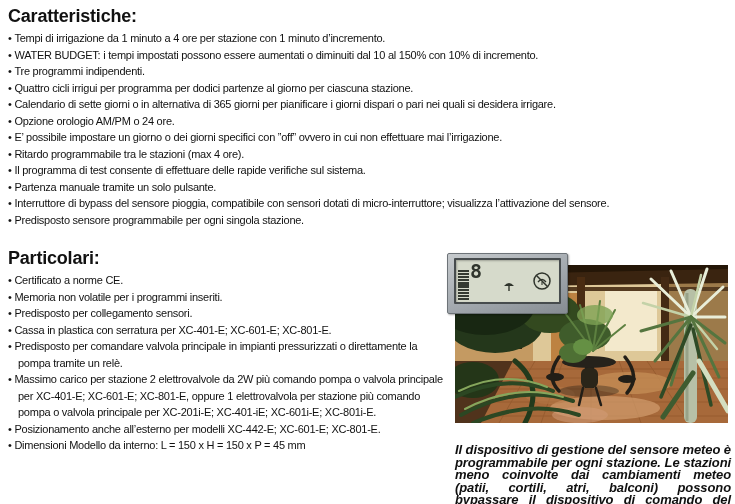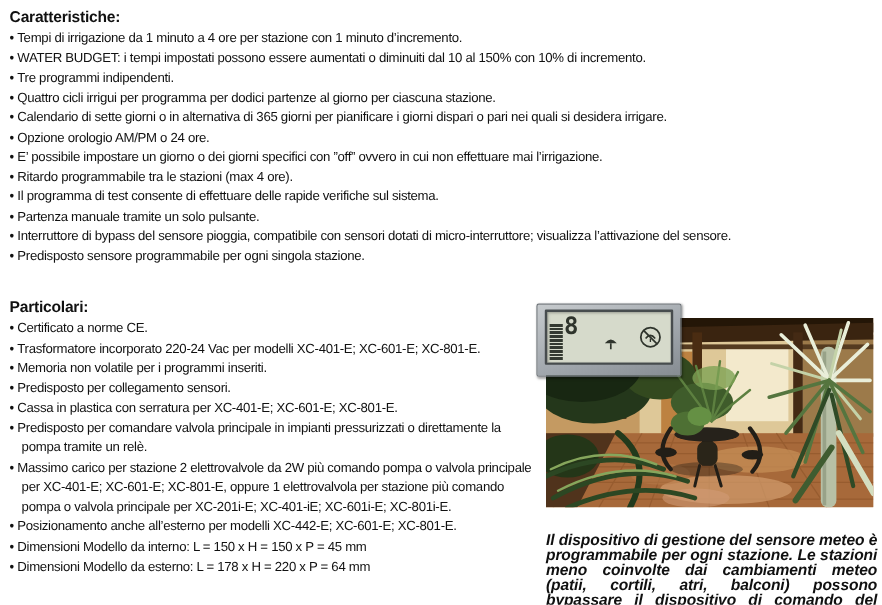--- a/index.html
+++ b/index.html
@@ -1,21 +1,21 @@
 <!DOCTYPE html>
 <html><head>
 <meta charset="utf-8">
 <style>
   html,body{margin:0;padding:0;}
   body{
     width:735px;height:504px;position:relative;background:#ffffff;
     font-family:"Liberation Sans",sans-serif;color:#111;overflow:hidden;
   }
   .sec{position:absolute;left:8px;}
-  .sec-title{font-size:13px;font-weight:700;letter-spacing:-0.2px;margin:0 0 3px 0;}
+  .sec-title{font-size:18px;font-weight:700;letter-spacing:-0.2px;margin:0 0 3px 0;}
   ul.feat{list-style:none;margin:0;padding:0;}
   ul.feat li{
     font-size:11px;font-weight:400;letter-spacing:-0.25px;line-height:16.55px;
     padding-left:10px;text-indent:-10px;
   }
   ul.feat li::before{content:"\2022\00a0";}
   #sec-caratteristiche{top:6px;width:724px;}
   #sec-caratteristiche li{white-space:nowrap;overflow:hidden;}
   #sec-particolari{top:248px;width:442px;}
 
@@ -72,29 +72,27 @@
     <li>Partenza manuale tramite un solo pulsante.</li>
     <li>Interruttore di bypass del sensore pioggia, compatibile con sensori dotati di micro-interruttore; visualizza l’attivazione del sensore.</li>
     <li>Predisposto sensore programmabile per ogni singola stazione.</li>
   </ul>
 </div>
 
 <div class="sec" id="sec-particolari">
   <h2 class="sec-title">Particolari:</h2>
   <ul class="feat">
     <li>Certificato a norme CE.</li>
-    <li>Trasformatore incorporato 220-24 Vac per modelli XC-401-E; XC-601-E; XC-801-E.</li>
     <li>Memoria non volatile per i programmi inseriti.</li>
     <li>Predisposto per collegamento sensori.</li>
     <li>Cassa in plastica con serratura per XC-401-E; XC-601-E; XC-801-E.</li>
     <li>Predisposto per comandare valvola principale in impianti pressurizzati o direttamente la pompa tramite un relè.</li>
     <li>Massimo carico per stazione 2 elettrovalvole da 2W più comando pompa o valvola principale per XC-401-E; XC-601-E; XC-801-E, oppure 1 elettrovalvola per stazione più comando pompa o valvola principale per XC-201i-E; XC-401-iE; XC-601i-E; XC-801i-E.</li>
     <li>Posizionamento anche all’esterno per modelli XC-442-E; XC-601-E; XC-801-E.</li>
     <li>Dimensioni Modello da interno:  L = 150 x H = 150 x P = 45 mm</li>
-    <li>Dimensioni Modello da esterno:  L = 178 x H = 220 x P = 64 mm</li>
   </ul>
 </div>
 
 <div id="photo">
   <svg width="273" height="158" viewBox="0 0 273 158" xmlns="http://www.w3.org/2000/svg">
 
     <rect x="0" y="0" width="273" height="158" fill="#c49a62"></rect>
 
     <rect x="78" y="14" width="162" height="85" fill="#dec898"></rect>
     <rect x="150" y="24" width="52" height="62" fill="#f3e9cc"></rect>

